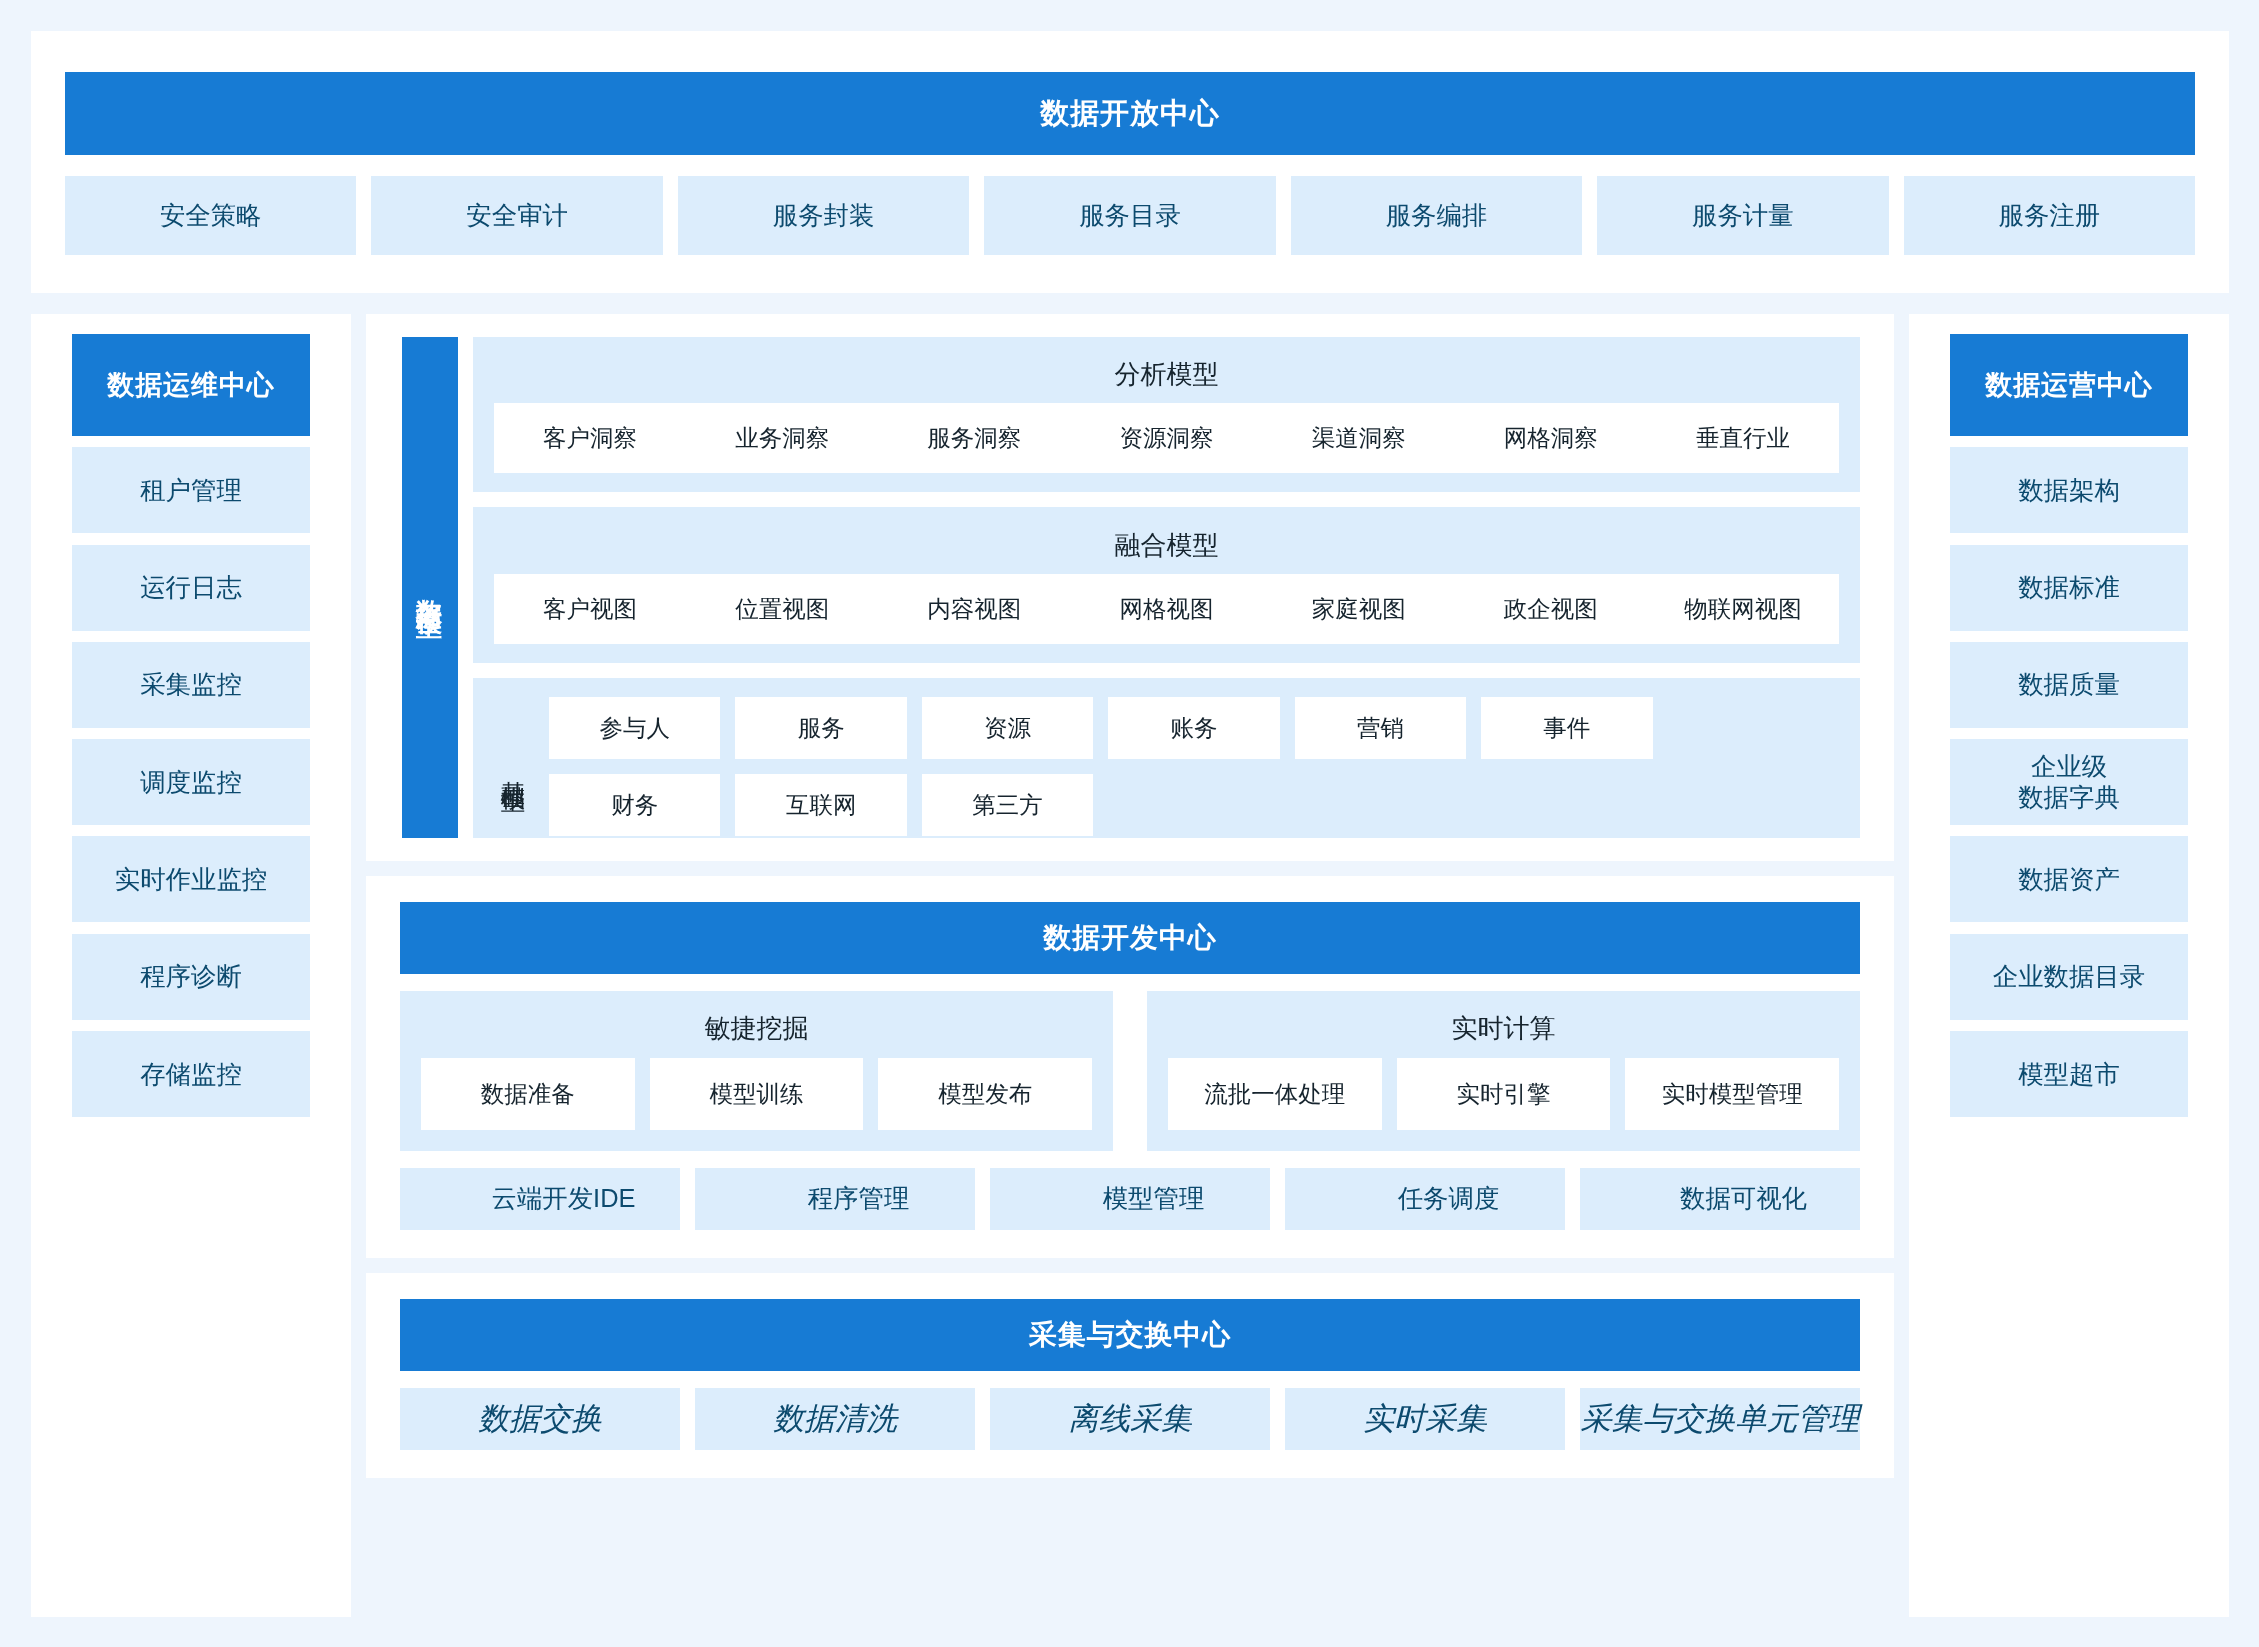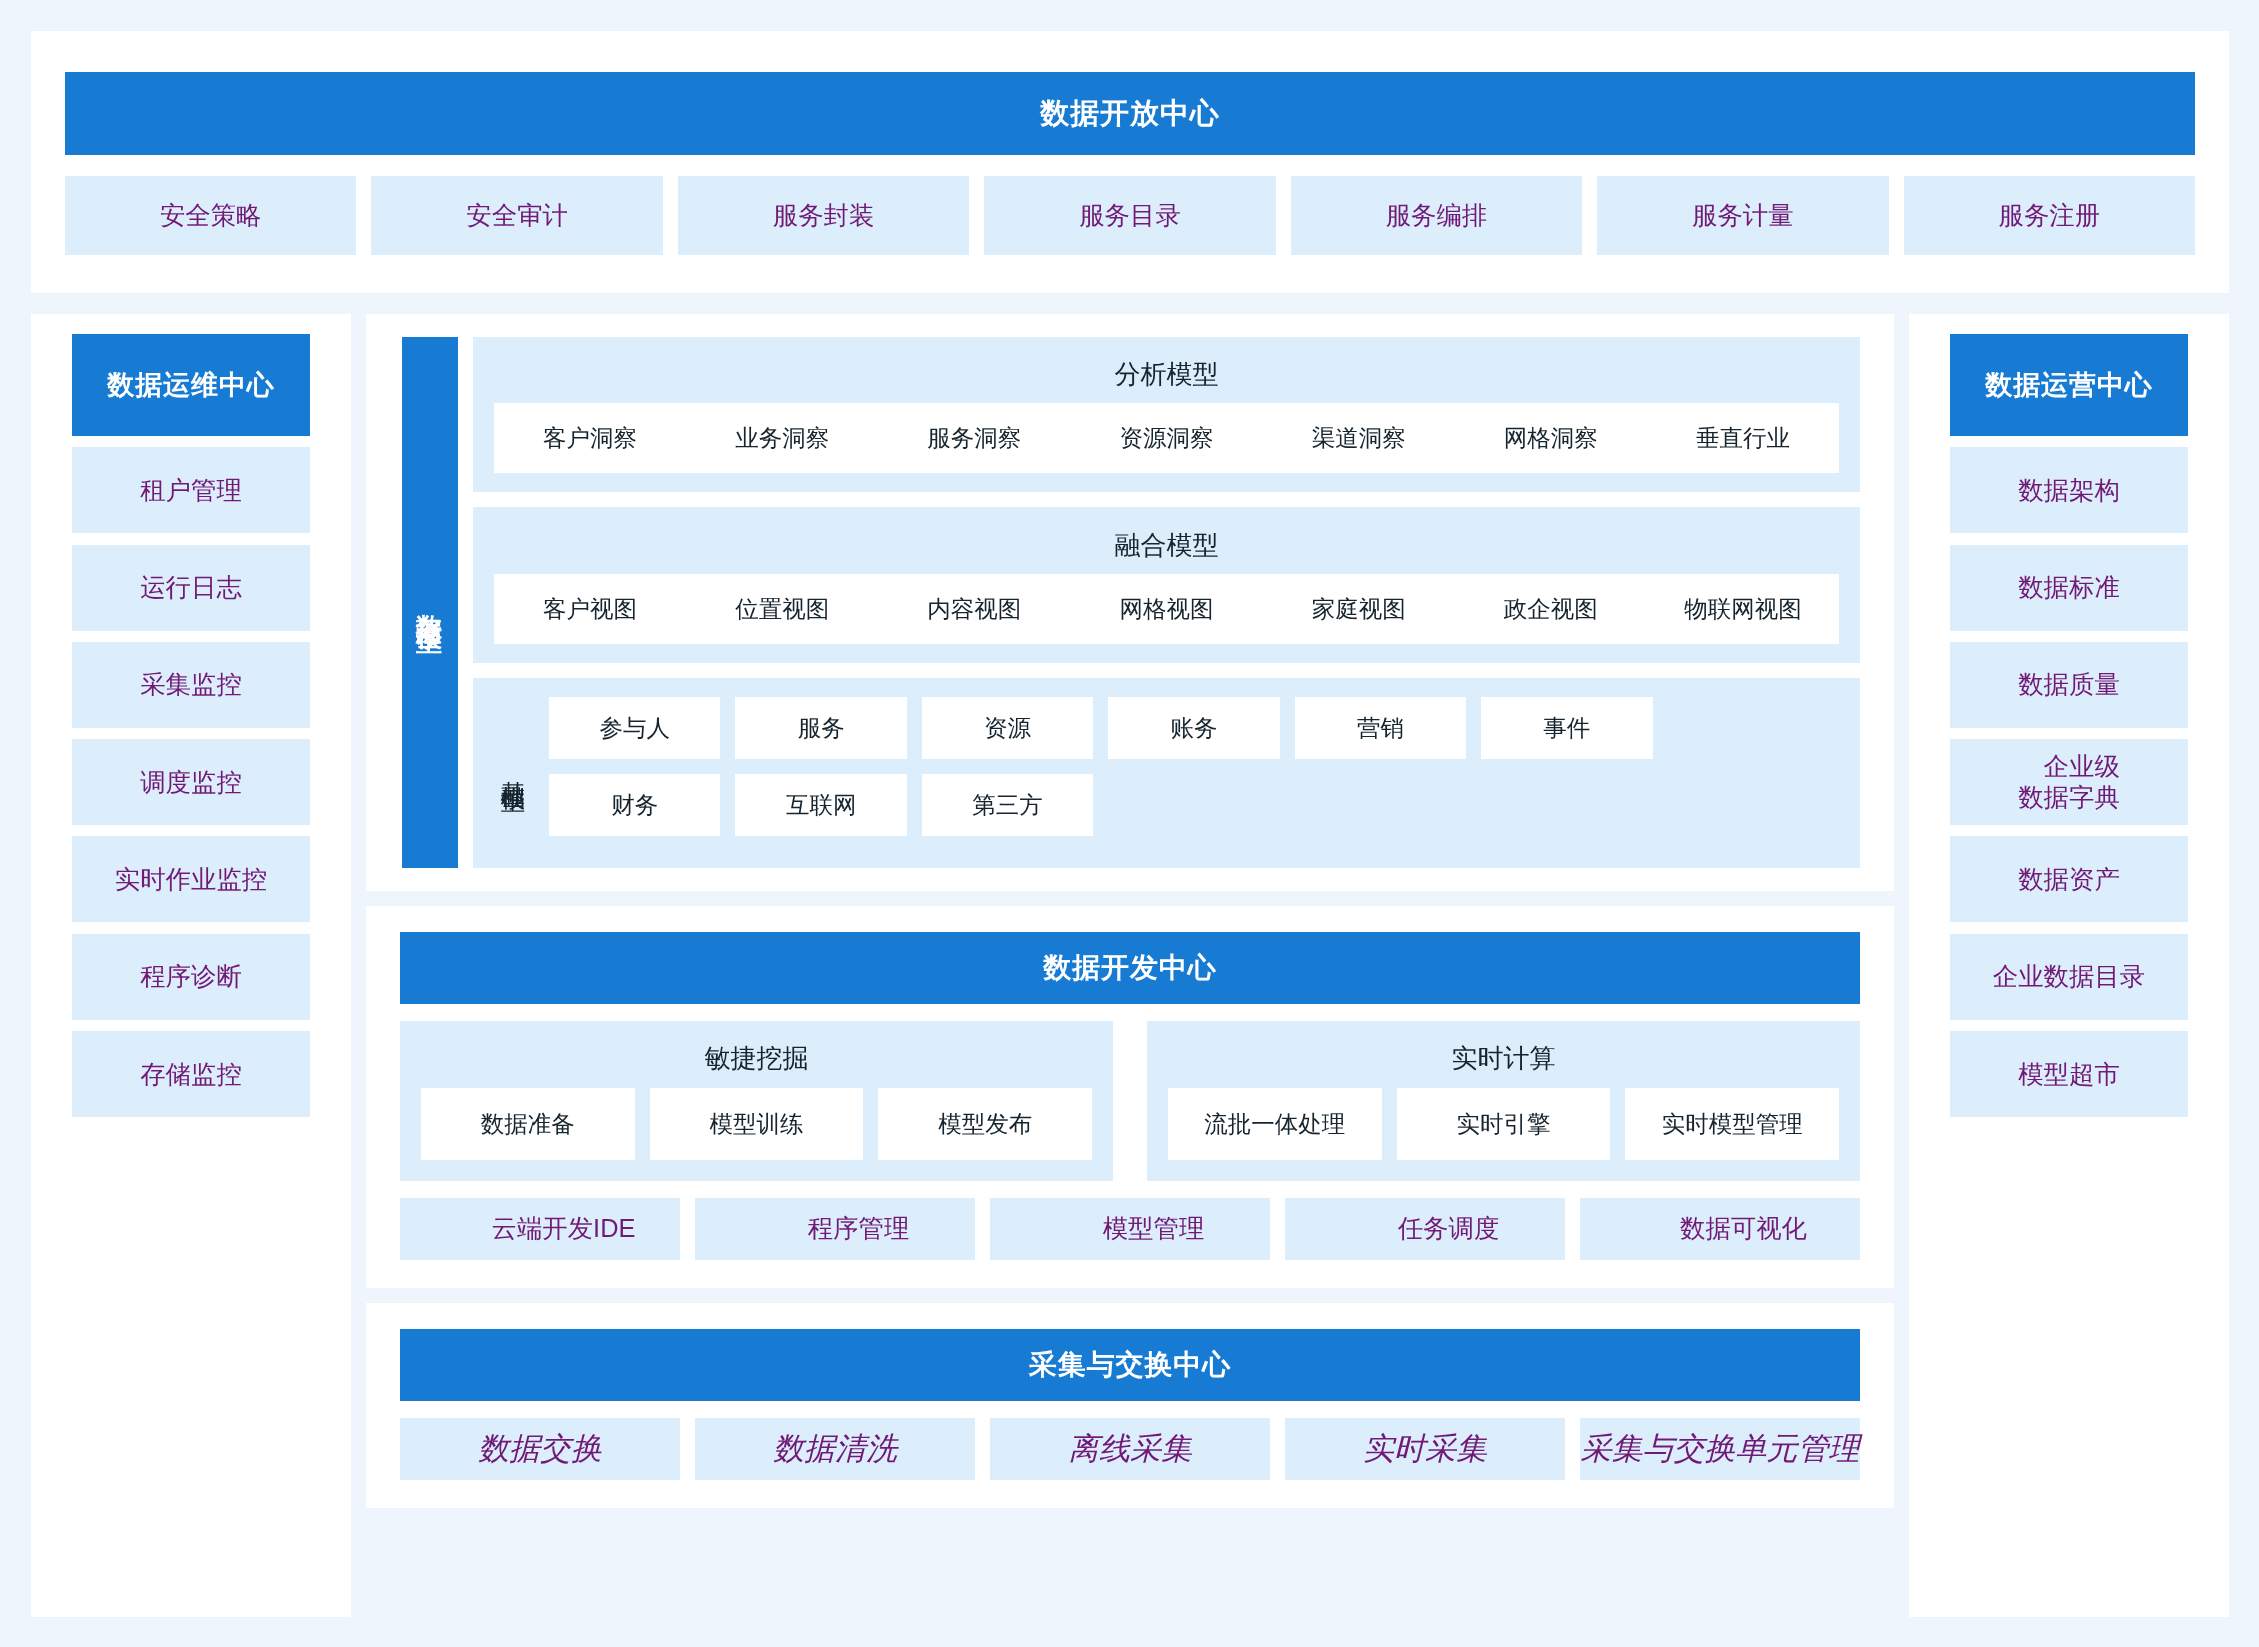--- a/index.html
+++ b/index.html
@@ -19,24 +19,24 @@
     gap: 21px;
   }
 
   
   .panel { background: #ffffff; }
 
   
   .tile {
     background: #dcedfc;
     display: flex; align-items: center; justify-content: center;
-    text-align: right;
+    text-align: center;
     font-size: 25.4px;
     line-height: 1.22;
-    color: #701a75;
+    color: #0c4a6e;
     white-space: pre-line;
   }
   .tile-white {
     background: #ffffff;
     display: flex; align-items: center; justify-content: center;
     text-align: center;
     font-size: 23.5px;
     line-height: 1.2;
     color: #16242e;
   }
@@ -126,21 +126,21 @@
   }
   .group-cells {
     display: grid;
     grid-template-columns: repeat(7, 1fr);
   }
   .group-cells .tile-white { height: 70px; }
 
   
   .base-group {
     background: #dcedfc;
-    padding: 19px 21px 32px 21px;
+    padding: 19px 21px 2px 21px;
     display: flex;
     gap: 17px;
     align-items: center;
   }
   .base-vlabel {
     width: 38px;
     font-size: 24.5px;
     writing-mode: vertical-rl;
     letter-spacing: 2.8px;
     display: flex; align-items: center; justify-content: center;

